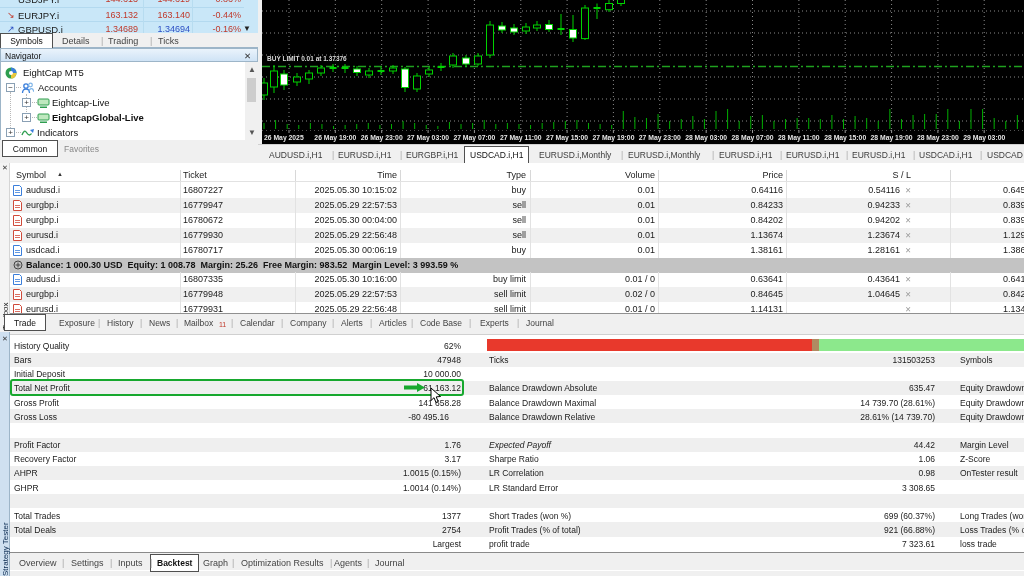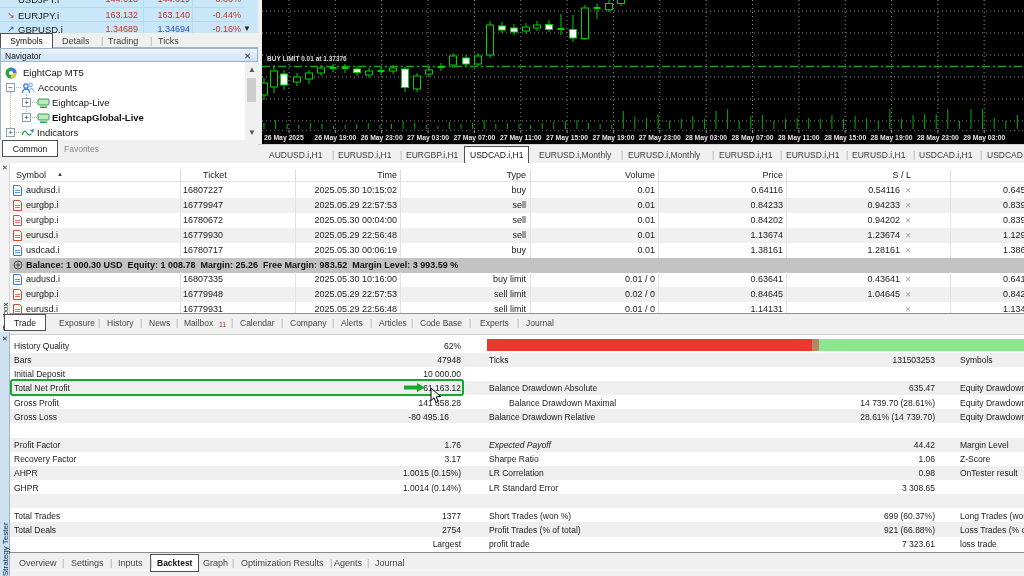--- a/index.html
+++ b/index.html
@@ -254,21 +254,21 @@
 <span class="tsep" style="left:655px;top:5px;">|</span>
 <span class="tsep" style="left:722px;top:5px;">|</span>
 </div>
 <div class="abs" id="toolbox">
   <div id="tbbar"></div>
   <span class="vtext" style="left:1px;top:167px;">Toolbox</span>
   <span style="position:absolute;left:2px;top:1px;font-size:7px;color:#333;">✕</span>
 <div class="trow" style="top:5px;height:14px;border-bottom:1px solid #e2e2e2;">
 <span class="cell th" style="left:6px;">Symbol</span>
       <span class="cell" style="left:47px;top:3px;font-size:6px;color:#333;">▲</span>
-<span class="cell th" style="left:173px;margin-left:20px;">Ticket</span>
+<span class="cell th" style="left:173px;">Ticket</span>
 <span class="cell th ra" style="left:283px;width:104px;">Time</span>
 <span class="cell th ra" style="left:412px;width:104px;">Type</span>
 <span class="cell th ra" style="left:541px;width:104px;">Volume</span>
 <span class="cell th ra" style="left:669px;width:104px;">Price</span>
 <span class="cell th ra" style="left:797px;width:104px;">S / L</span>
 <span style="position:absolute;left:170px;top:2px;width:1px;height:11px;background:#d8d8d8;"></span>
 <span style="position:absolute;left:285px;top:2px;width:1px;height:11px;background:#d8d8d8;"></span>
 <span style="position:absolute;left:390px;top:2px;width:1px;height:11px;background:#d8d8d8;"></span>
 <span style="position:absolute;left:520px;top:2px;width:1px;height:11px;background:#d8d8d8;"></span>
 <span style="position:absolute;left:648px;top:2px;width:1px;height:11px;background:#d8d8d8;"></span>
@@ -464,21 +464,21 @@
 <div class="brow alt" style="top:45.95px;">
       <span class="cell" style="left:4px;">Total Net Profit</span>
       <span class="cell ra" style="left:190px;width:261px;">61,163.12</span>
       <span class="cell" style="left:479px;">Balance Drawdown Absolute</span>
       <span class="cell ra" style="left:690px;width:235px;">635.47</span>
       <span class="cell" style="left:950px;">Equity Drawdown</span>
     </div>
 <div class="brow" style="top:60.1px;">
       <span class="cell" style="left:4px;">Gross Profit</span>
       <span class="cell ra" style="left:190px;width:261px;">141 658.28</span>
-      <span class="cell" style="left:499px;">Balance Drawdown Maximal</span>
+      <span class="cell" style="left:479px;">Balance Drawdown Maximal</span>
       <span class="cell ra" style="left:690px;width:235px;">14 739.70 (28.61%)</span>
       <span class="cell" style="left:950px;">Equity Drawdown</span>
     </div>
 <div class="brow alt" style="top:74.25px;">
       <span class="cell" style="left:4px;">Gross Loss</span>
       <span class="cell ra" style="left:178px;width:261px;">-80 495.16</span>
       <span class="cell" style="left:479px;">Balance Drawdown Relative</span>
       <span class="cell ra" style="left:690px;width:235px;">28.61% (14 739.70)</span>
       <span class="cell" style="left:950px;">Equity Drawdown</span>
     </div>

